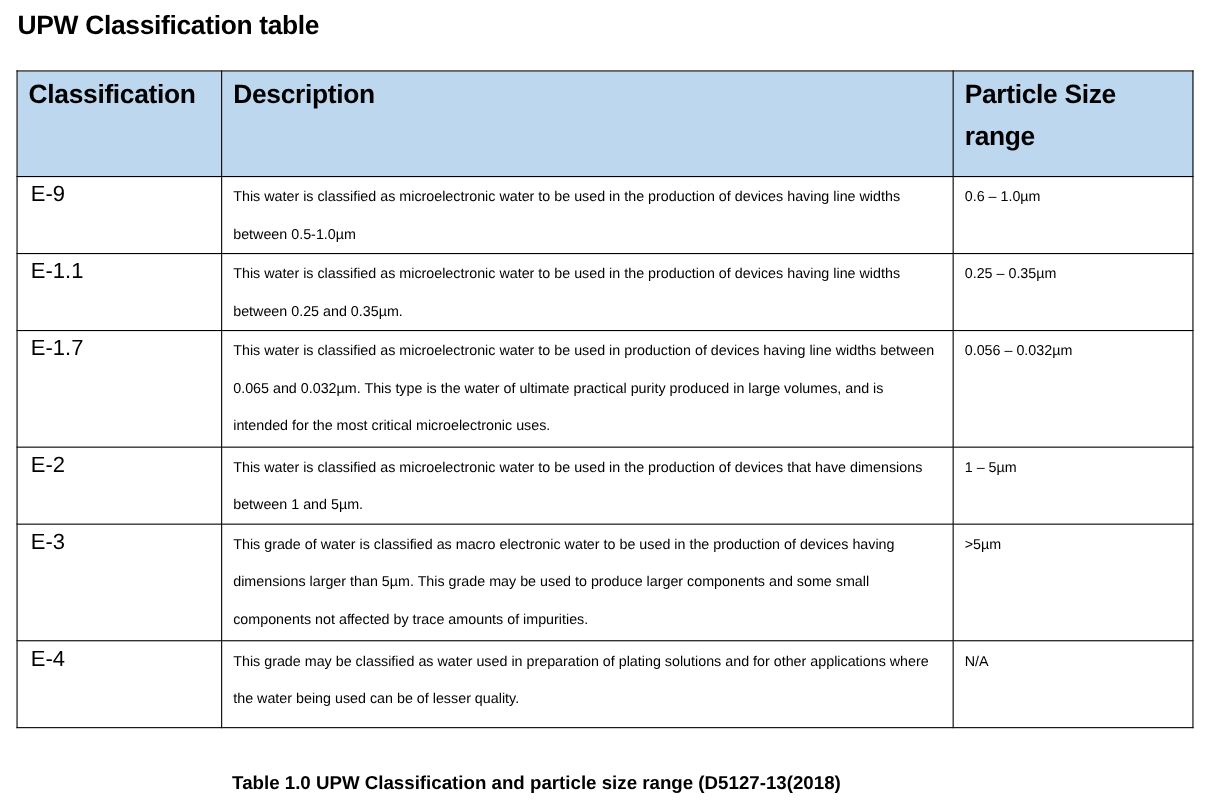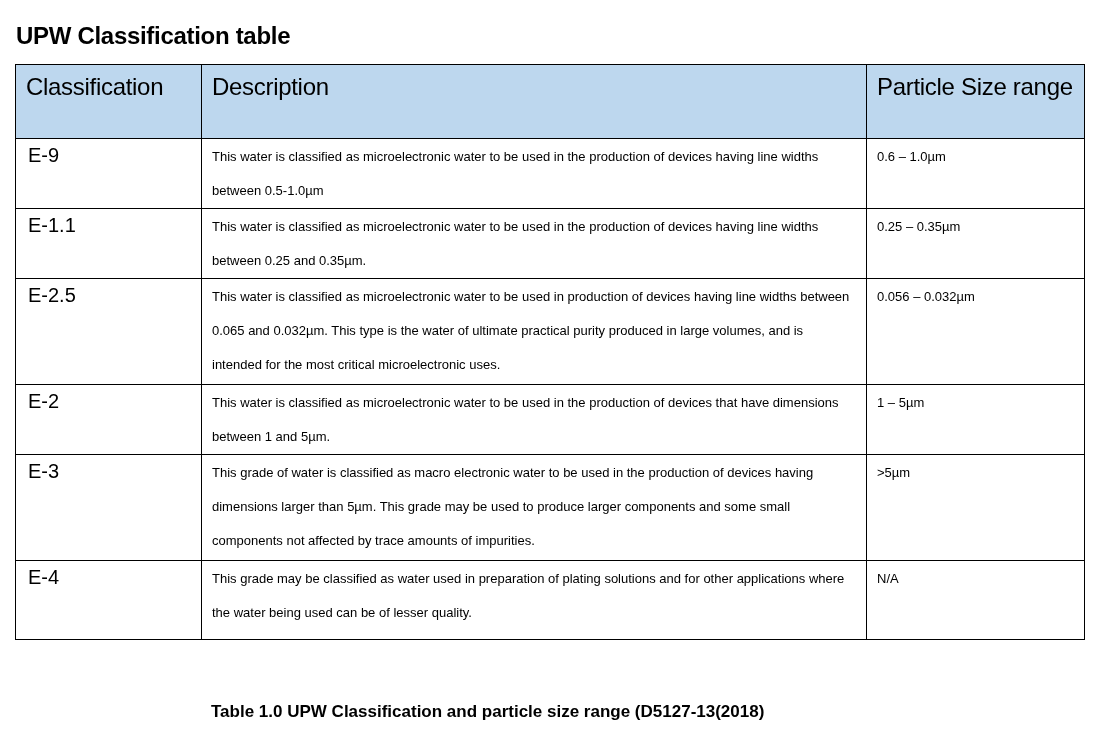--- a/index.html
+++ b/index.html
@@ -1,20 +1,20 @@
 <!DOCTYPE html>
 <html><head>
 <meta charset="utf-8">
 <style>
   html, body { margin:0; padding:0; background:#ffffff; }
   body { width:1110px; height:738px; position:relative; overflow:hidden; font-family:"Liberation Sans", sans-serif; color:#000; }
-  .title { position:absolute; left:16px; top:22px; font-size:24px; font-weight:bold; letter-spacing:-0.3px; }
+  .title { position:absolute; left:16px; top:10px; font-size:24px; font-weight:bold; letter-spacing:-0.3px; }
   table { position:absolute; left:15px; top:64px; border-collapse:collapse; width:1069px; table-layout:fixed; }
   th, td { border:1px solid #000; vertical-align:top; text-align:left; }
-  th { background:#bdd7ee; font-size:24px; font-weight:normal; padding:3px 10px 0 10px; line-height:38px; height:70px; letter-spacing:-0.3px; }
+  th { background:#bdd7ee; font-size:24px; font-weight:bold; padding:3px 10px 16px 10px; line-height:38px; height:70px; letter-spacing:-0.3px; }
   td { font-size:13px; line-height:34px; padding:1px 10px 0 10px; }
   td.cls { font-size:20px; line-height:28px; padding:2px 10px 0 12px; }
   .caption { position:absolute; left:211px; top:702px; font-size:17px; font-weight:bold; }
 </style>
 </head>
 <body>
 
 <div class="title">UPW Classification table</div>
 
 <table>
@@ -35,21 +35,21 @@
       <td class="cls">E-9</td>
       <td>This water is classified as microelectronic water to be used in the production of devices having line widths between 0.5-1.0µm</td>
       <td>0.6 – 1.0µm</td>
     </tr>
     <tr style="height:53px">
       <td class="cls">E-1.1</td>
       <td>This water is classified as microelectronic water to be used in the production of devices having line widths between 0.25 and 0.35µm.</td>
       <td>0.25 – 0.35µm</td>
     </tr>
     <tr style="height:106px">
-      <td class="cls">E-2.5</td>
+      <td class="cls">E-1.7</td>
       <td>This water is classified as microelectronic water to be used in production of devices having line widths between 0.065 and 0.032µm. This type is the water of ultimate practical purity produced in large volumes, and is intended for the most critical microelectronic uses.</td>
       <td>0.056 – 0.032µm</td>
     </tr>
     <tr style="height:53px">
       <td class="cls">E-2</td>
       <td>This water is classified as microelectronic water to be used in the production of devices that have dimensions between 1 and 5µm.</td>
       <td>1 – 5µm</td>
     </tr>
     <tr style="height:106px">
       <td class="cls">E-3</td>

